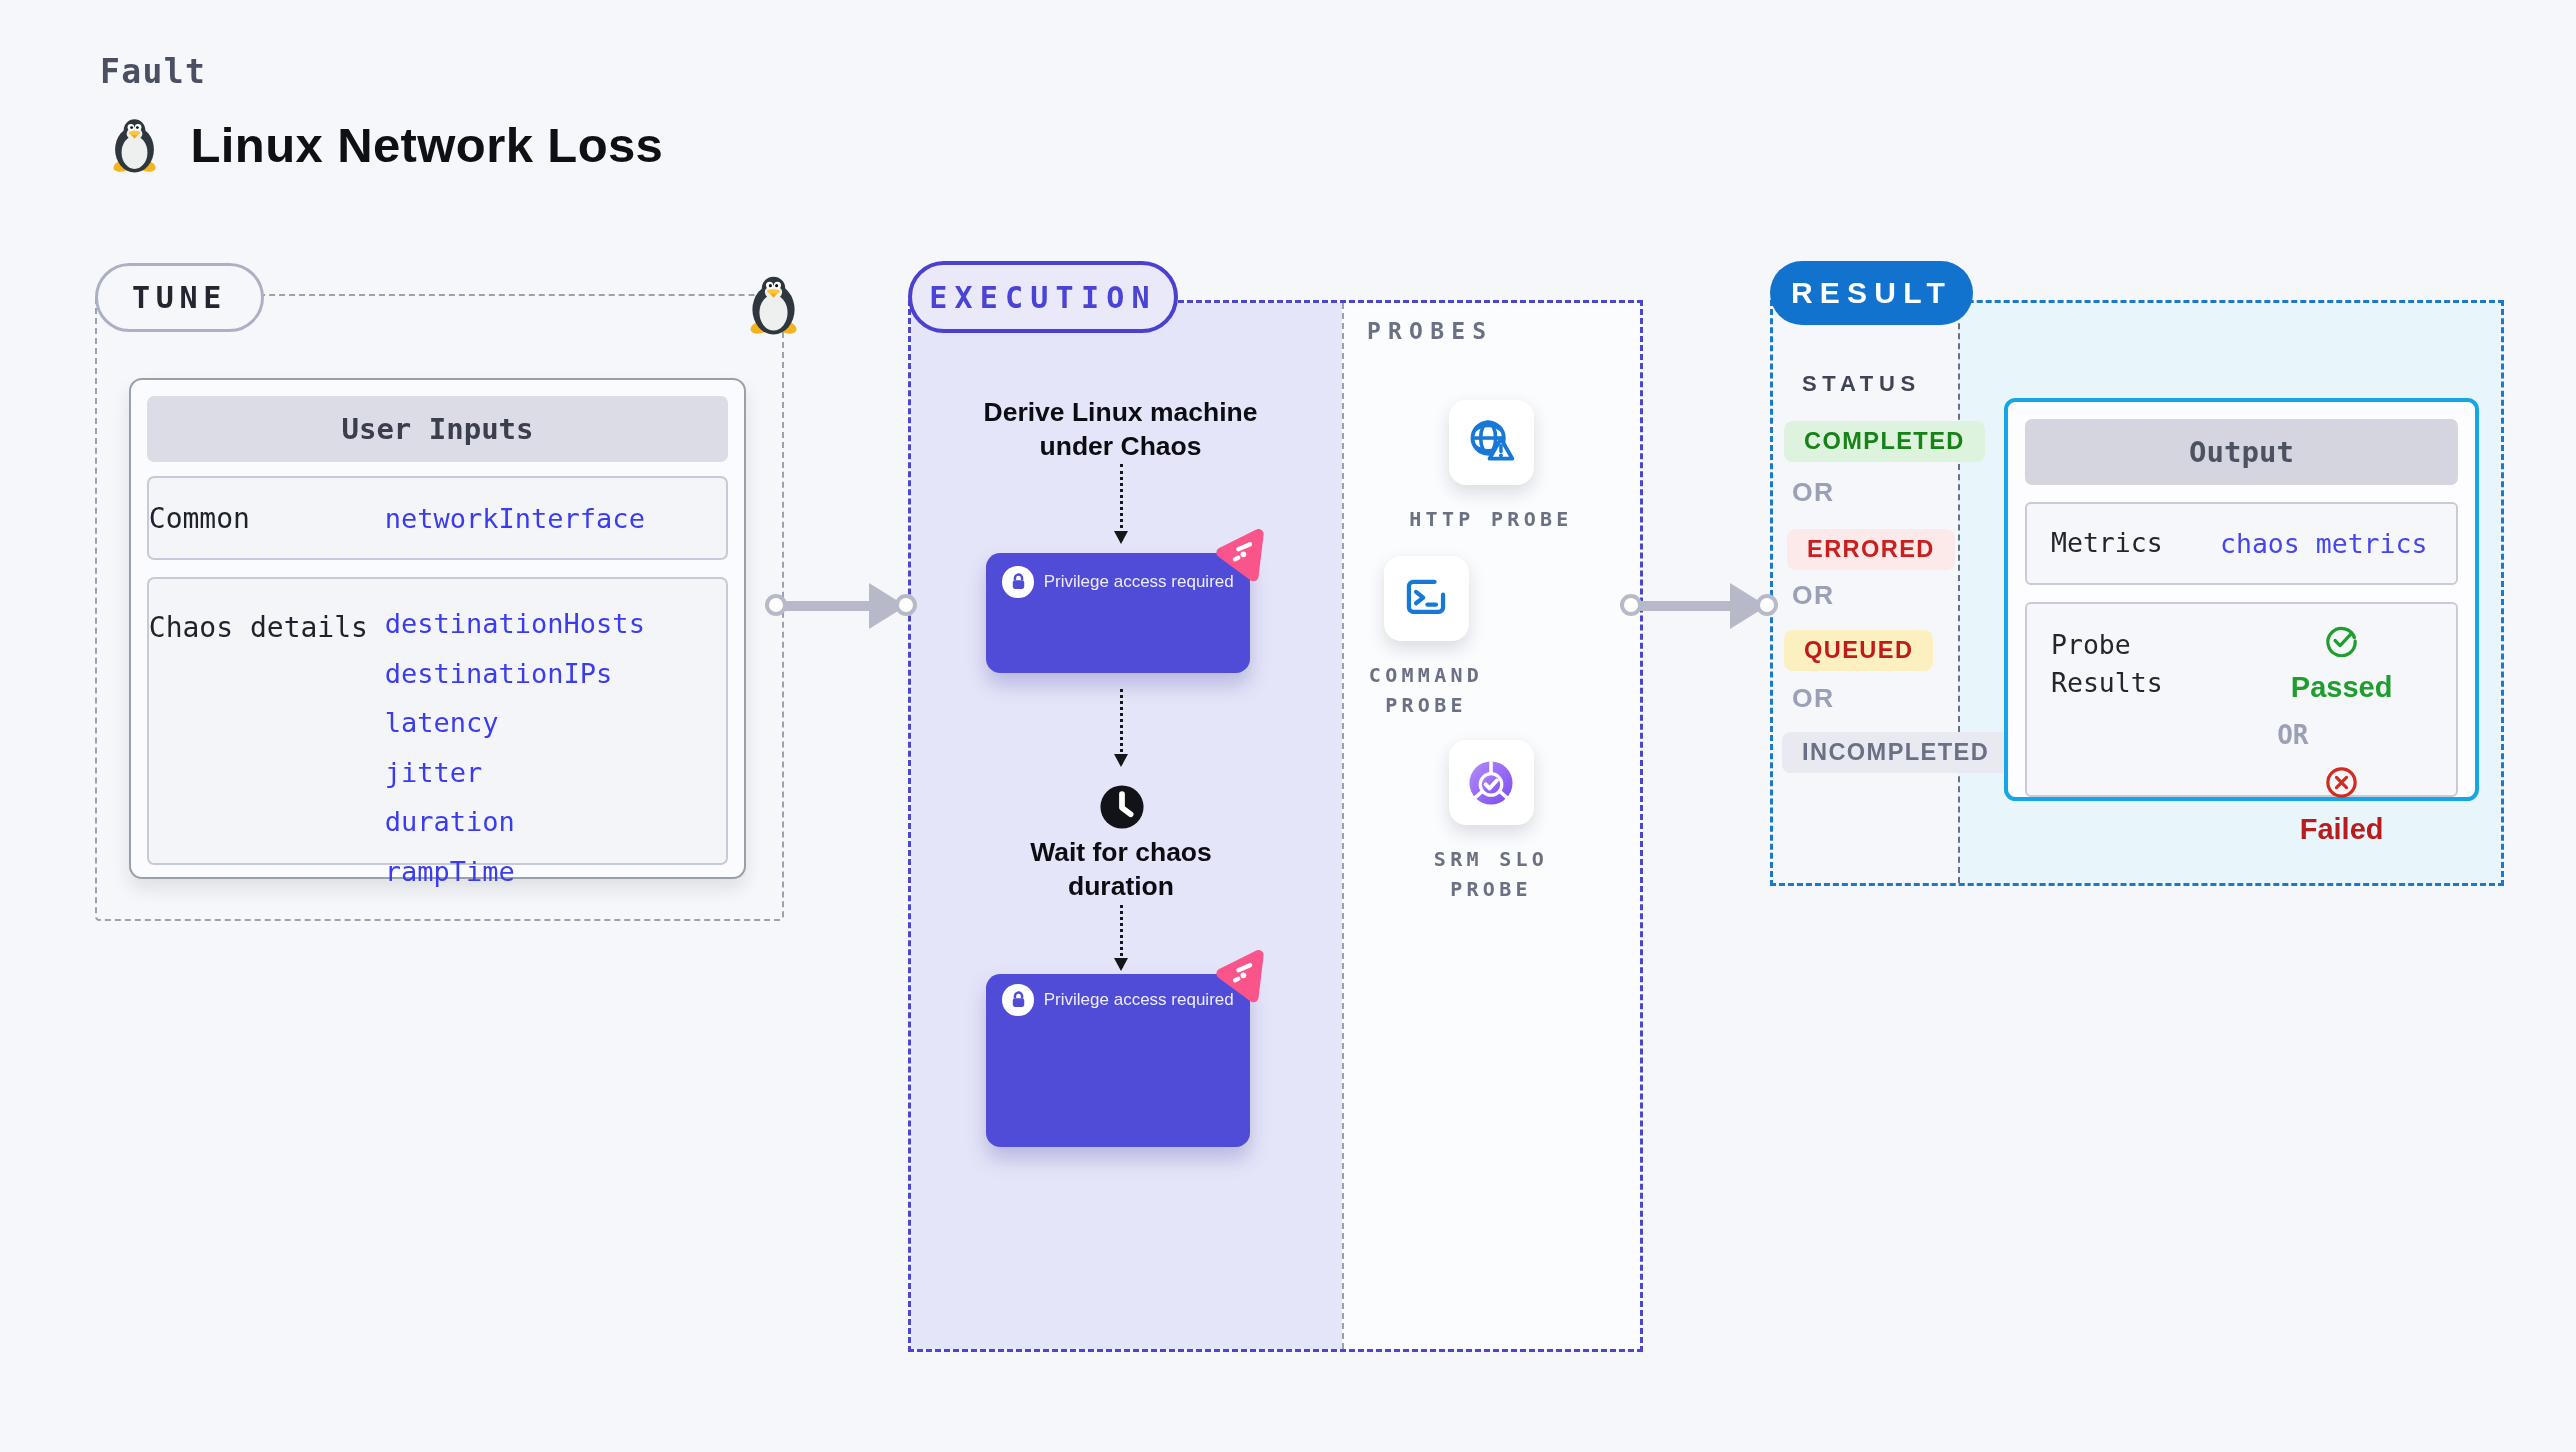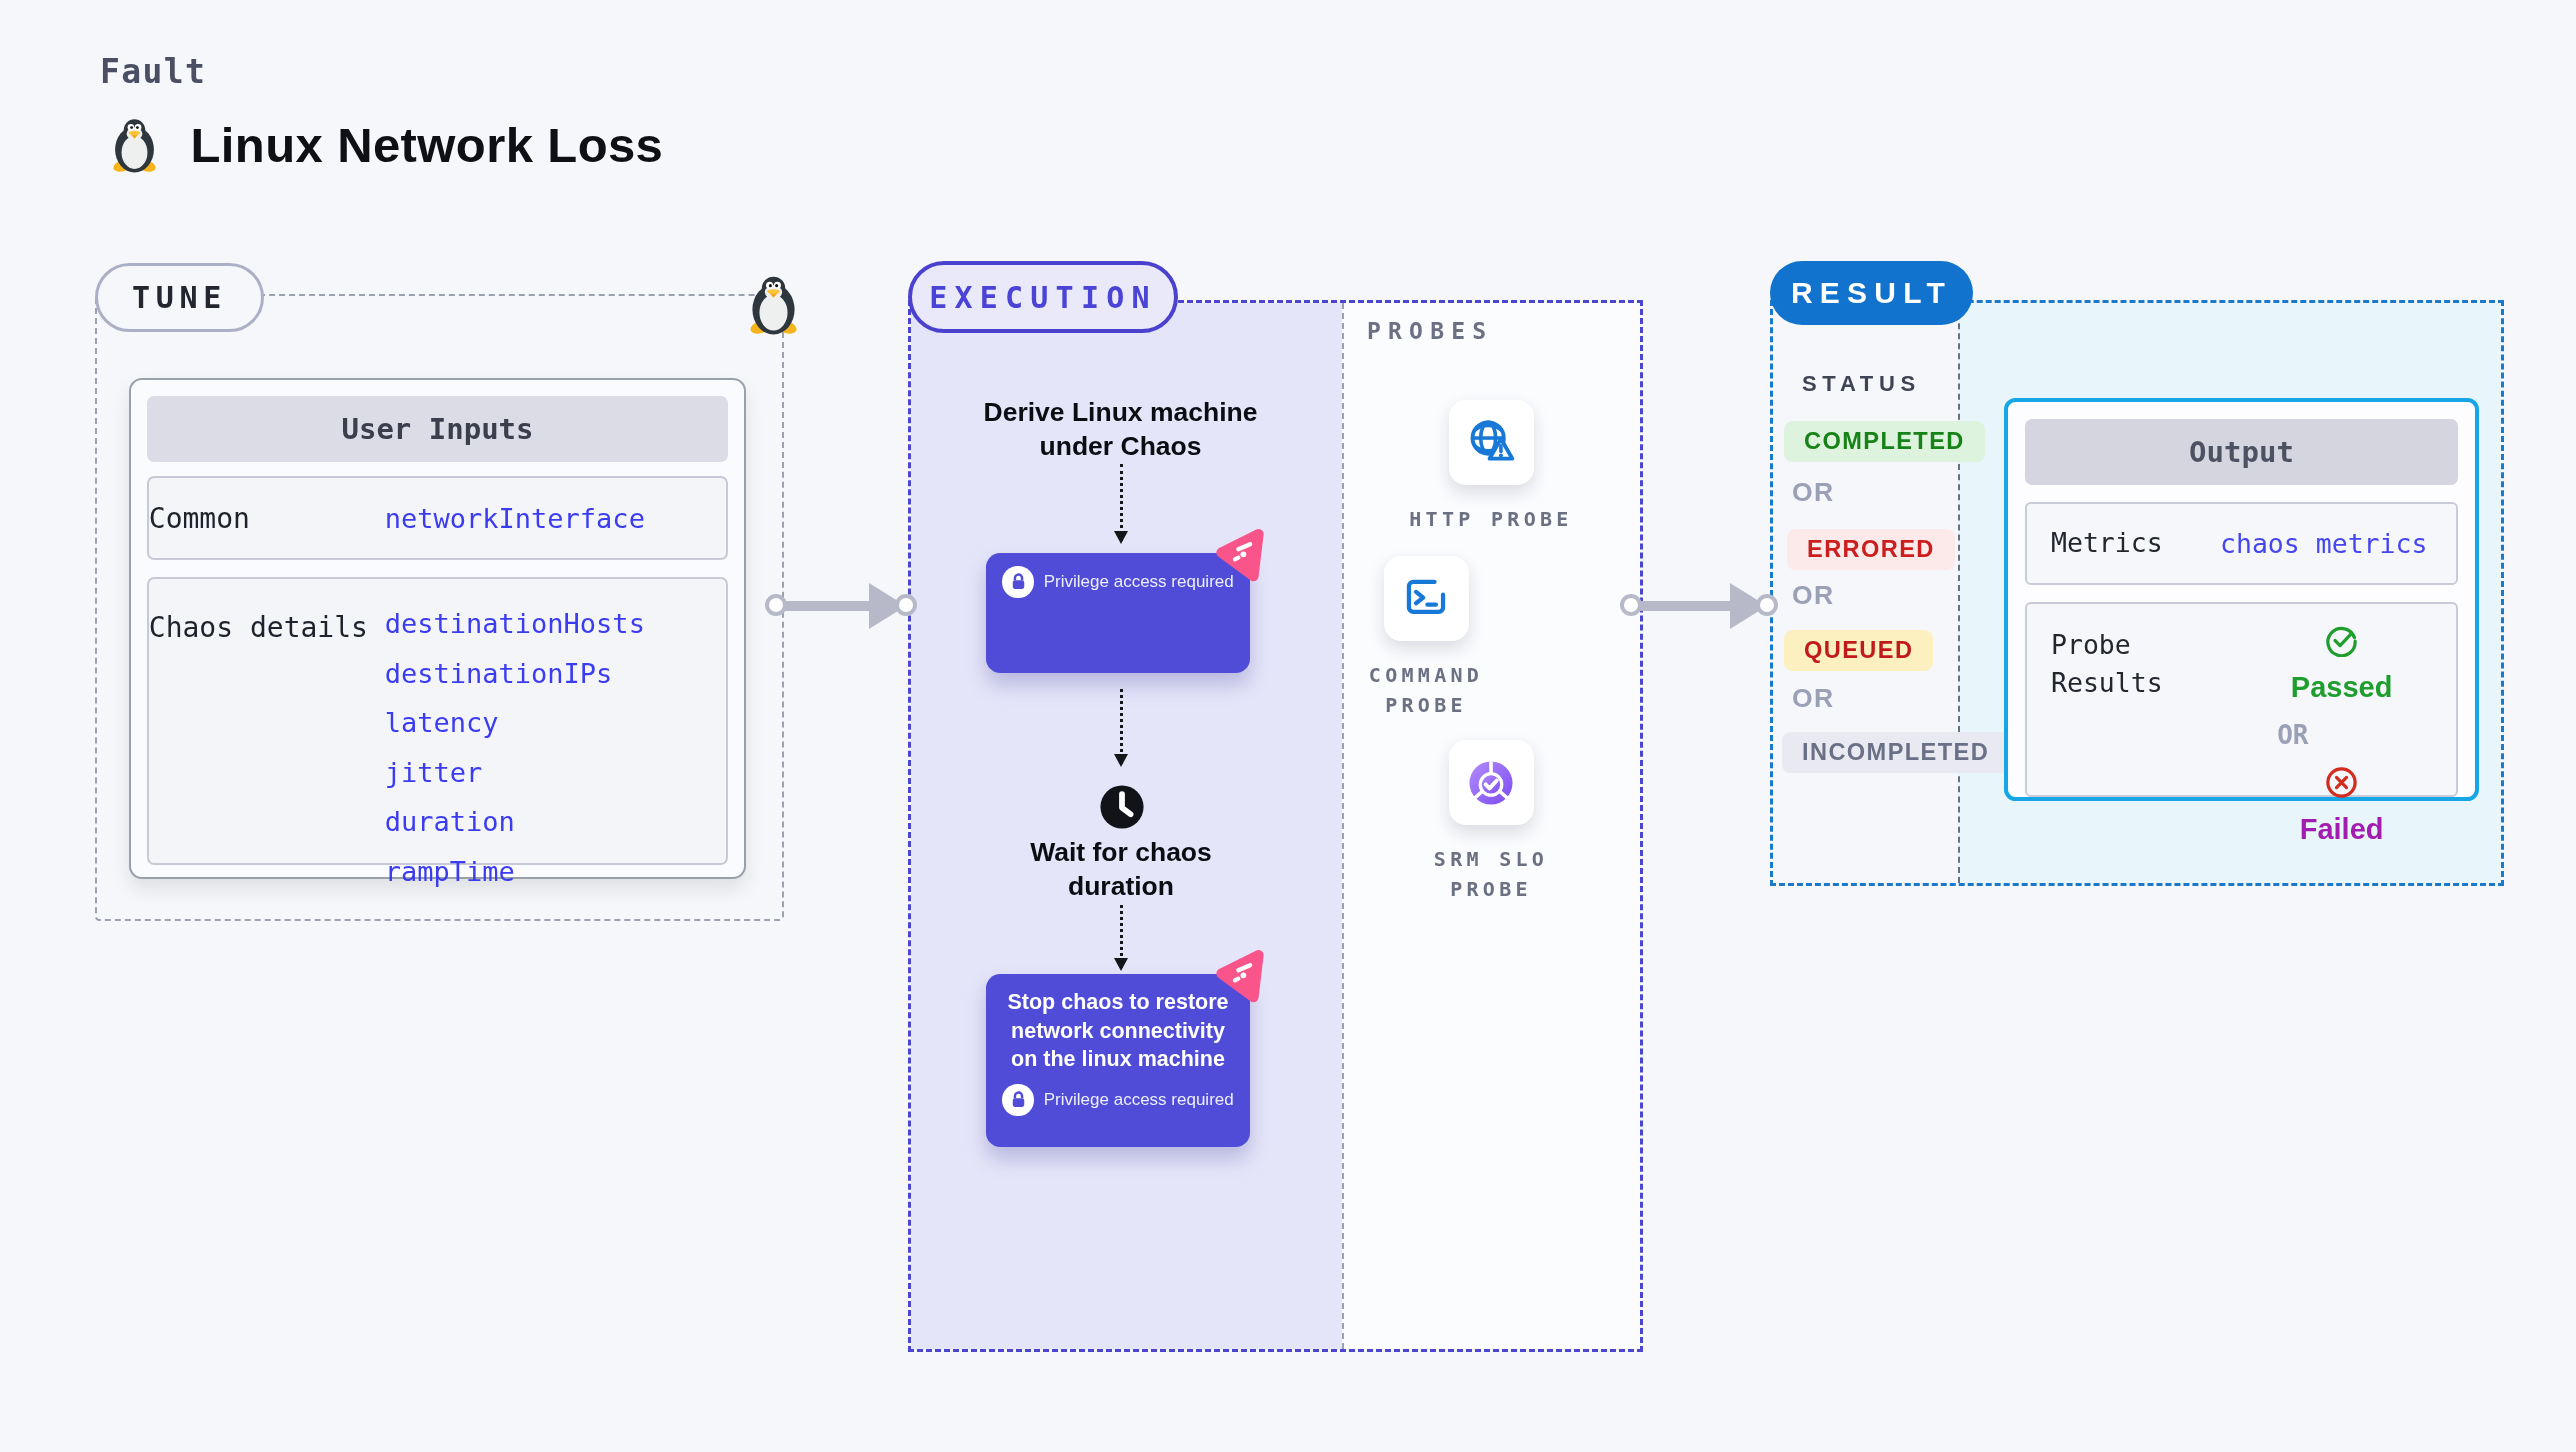--- a/index.html
+++ b/index.html
@@ -121,21 +121,21 @@
     border-radius:5.7px;display:flex;}
   .out-row.metrics{height:79px;align-items:center;}
   .out-row.probe-results{height:191px;align-items:flex-start;}
   .out-label{width:169px;padding-left:24px;font-family:"DejaVu Sans Mono",monospace;
     font-size:26.5px;color:#23262f;line-height:1.45;}
   .out-row.probe-results .out-label{padding-top:21.5px;}
   .out-value{font-family:"DejaVu Sans Mono",monospace;font-size:26.5px;color:#4646ee;}
   .pr-right{flex:1;display:flex;flex-direction:column;gap:15.8px;padding-top:20px;padding-left:7.2px;}
   .res-line{display:flex;align-items:center;gap:14.3px;font-weight:700;font-size:29px;flex-direction:column;}
   .res-line.passed{color:#1f9e2e;}
-  .res-line.failed{color:#a21caf;justify-content:center;}
+  .res-line.failed{color:#b91c1c;justify-content:center;}
   .pr-or{font-family:"DejaVu Sans Mono",monospace;font-size:26px;font-weight:600;
     color:#9aa0b6;margin-left:50px;}
 </style>
 </head>
 <body>
 
 <svg width="0" height="0" style="position:absolute">
   <defs>
     <linearGradient id="sloGrad" x1="0" y1="0" x2="1" y2="1">
       <stop offset="0" stop-color="#b28cfb"></stop>
@@ -244,21 +244,20 @@
 </svg>
 
 <div class="flow-text" style="left:1010px;top:835px;width:222px;">Wait for chaos duration</div>
 
 <div class="v-arrow" style="left:1120px;top:905px;height:63px;"></div>
 
 <div class="chaos-box" style="left:986px;top:974px;height:173px;">
   <svg class="chaos-badge" viewBox="0 0 64 64">
       <use href="#chaosBadge"></use>
     </svg>
-  <div class="chaos-text" style="padding-top:14.3px;font-size:21.5px;">Stop chaos to restore network connectivity on the linux machine</div>
   <div class="priv-row" style="margin-top:10px;">
     <span class="lock-circle">
       <svg width="23" height="21.5" viewBox="0 0 32 30">
           <use href="#lockGlyph"></use>
         </svg>
     </span>
     <span class="priv-text">Privilege access required</span>
   </div>
 </div>
 

